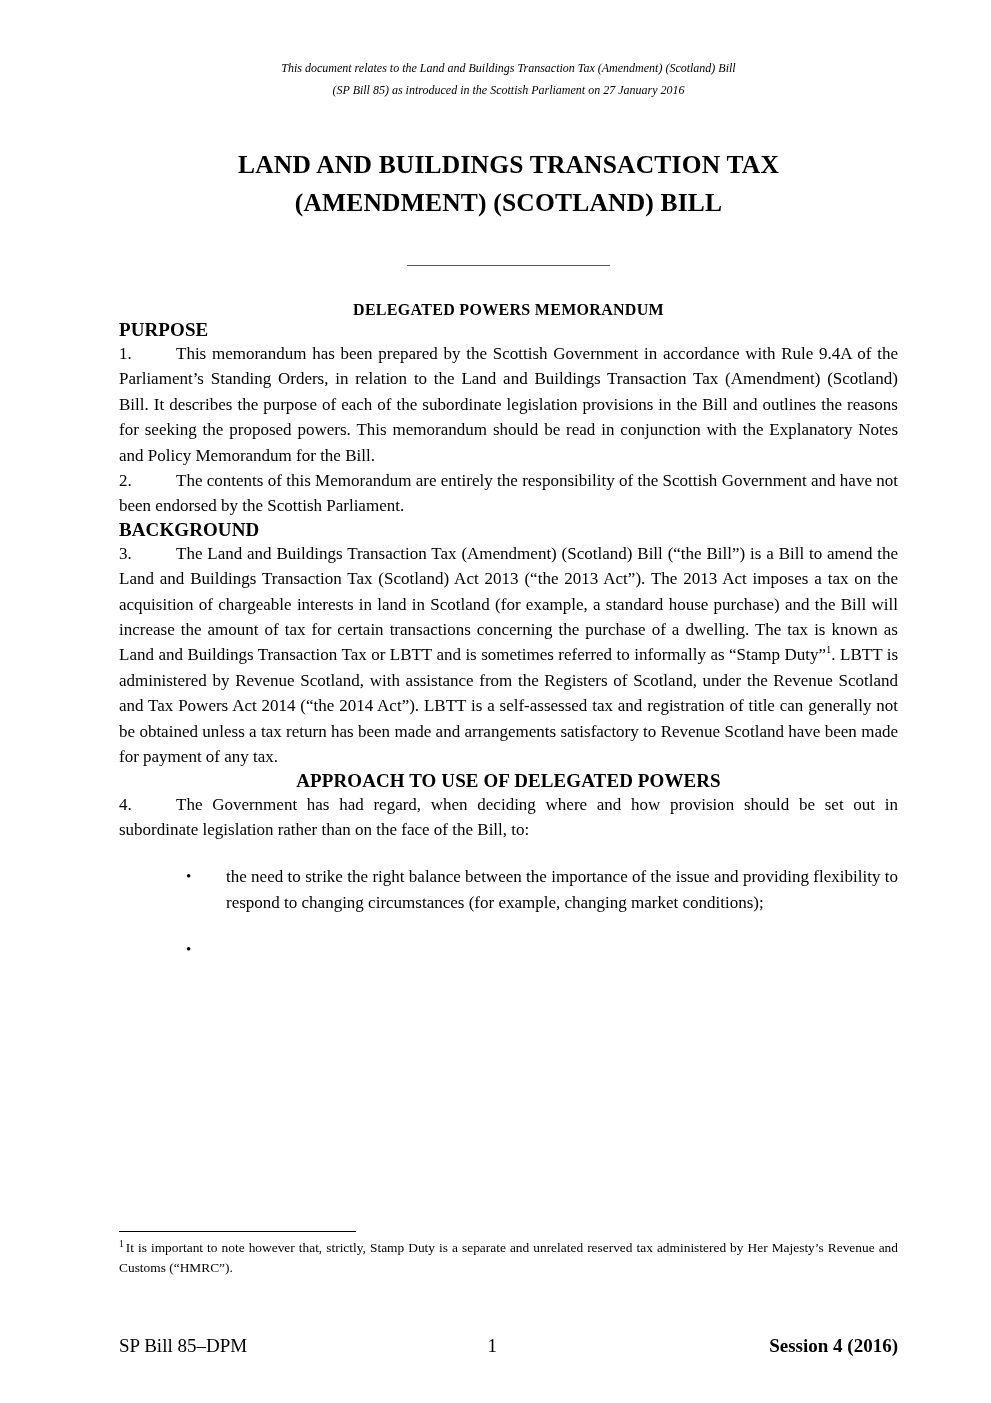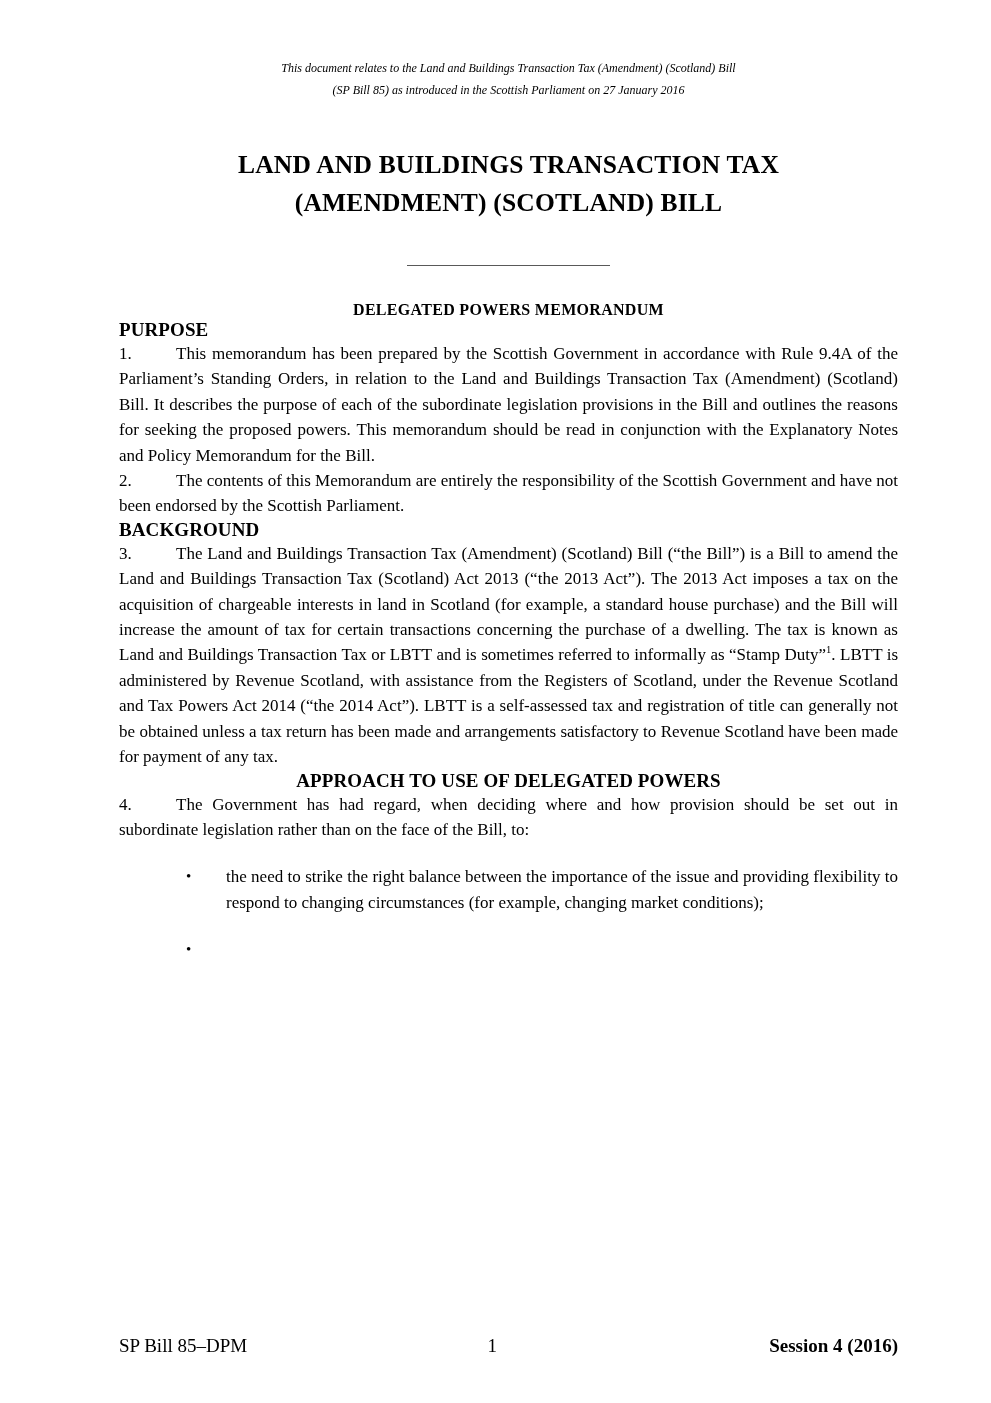--- a/index.html
+++ b/index.html
@@ -220,20 +220,26 @@
       <li>
         <span class="bullet-glyph">•</span><span>the need to strike the right balance between the importance of the issue and providing flexibility to respond to changing circumstances (for example, changing market conditions);</span>
       </li>
       <li>
         <span class="bullet-glyph">•</span>
       </li>
     </ul>
 
   </div>
 
+  <div class="footnote-area">
+    <div class="footnote-rule"></div>
+    <p class="footnote">
+      <sup>1</sup><span>It is important to note however that, strictly, Stamp Duty is a separate and unrelated reserved tax administered by Her Majesty’s Revenue and Customs (“HMRC”).</span>
+    </p>
+  </div>
 
   <div class="page-footer">
     <span class="pf-left">SP Bill 85–DPM</span>
     <span class="pf-center">1</span>
     <span class="pf-right">Session 4 (2016)</span>
   </div>
 
 </div>
 
 </body></html>

